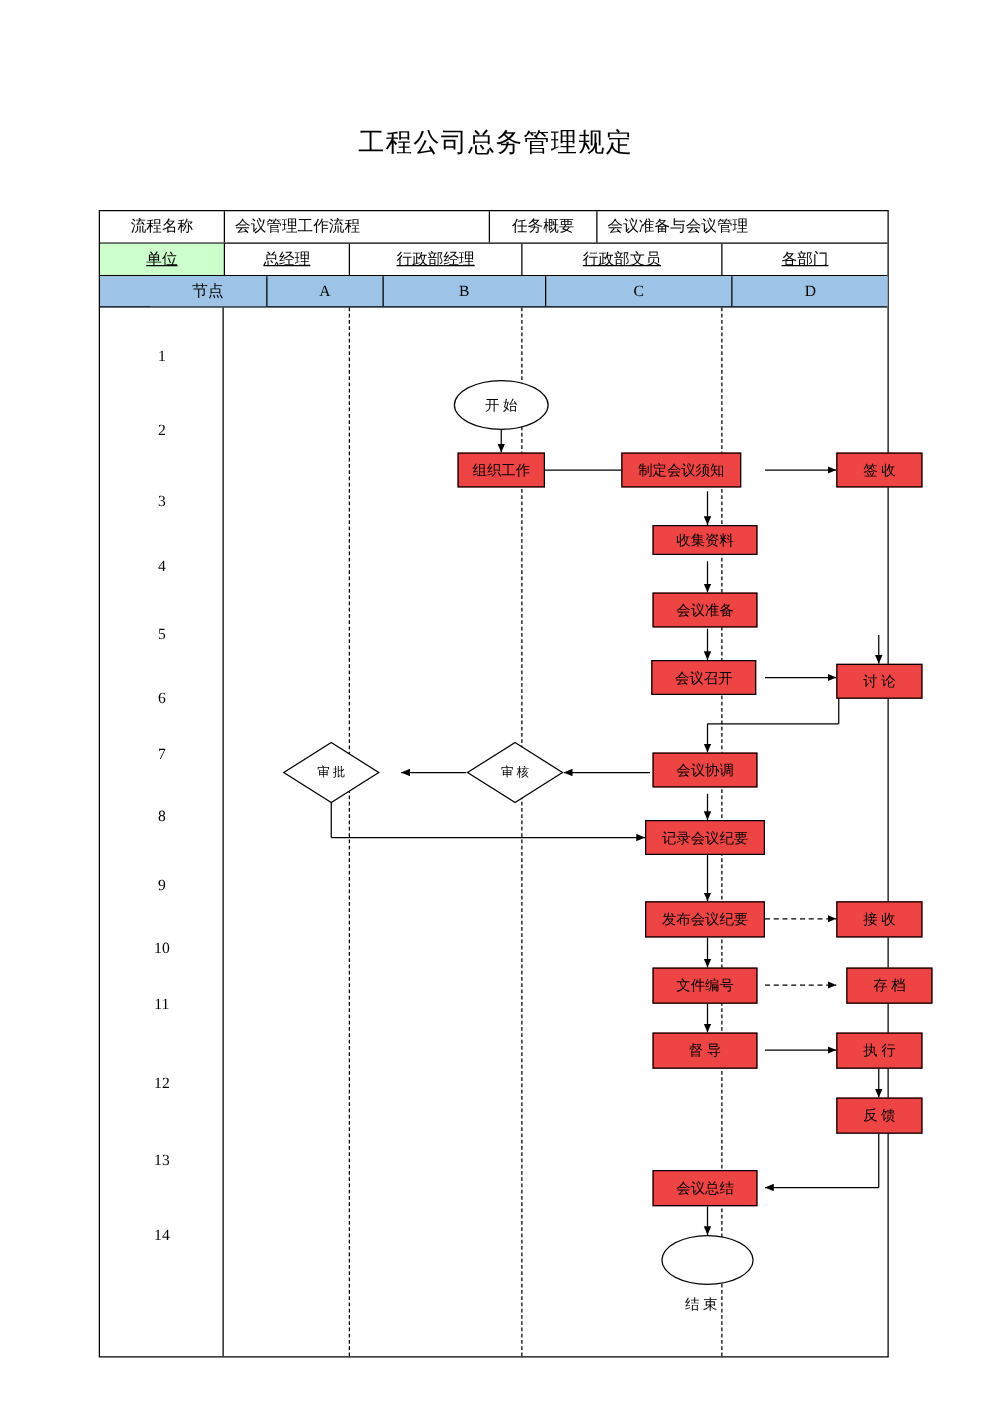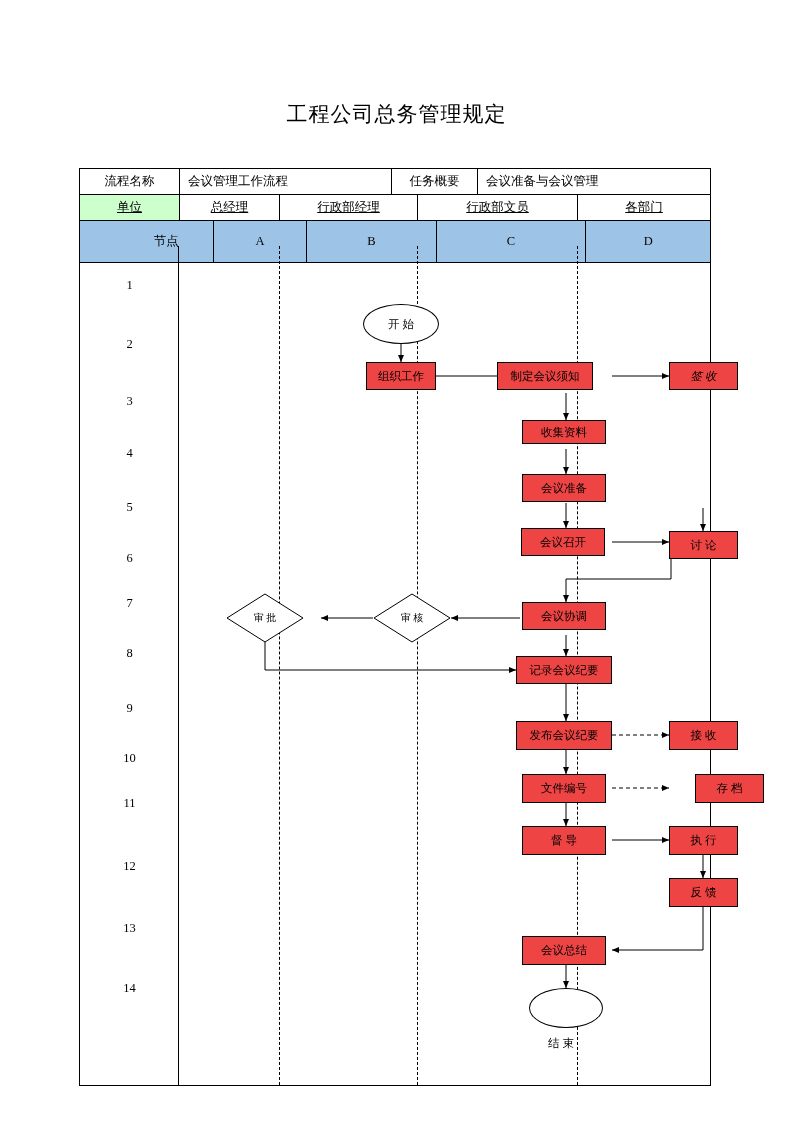--- a/index.html
+++ b/index.html
@@ -52,21 +52,21 @@
   .row-head {
     position: absolute;
     left: 0;
     width: 630px;
     box-sizing: border-box;
     display: flex;
     font-size: 12.5px;
   }
   .row1 { top: 0; height: 26px; border-bottom: 1px solid #000; }
   .row2 { top: 26px; height: 26px; border-bottom: 1px solid #000; text-decoration: underline; }
-  .row3 { top: 52px; height: 42px; border-bottom: 1px solid #000; padding-left: 40px; }
+  .row3 { top: 52px; height: 25px; border-bottom: 1px solid #000; padding-left: 40px; }
 
   .cell {
     display: flex;
     align-items: center;
     justify-content: center;
     box-sizing: border-box;
     height: 100%;
     overflow: hidden;
     white-space: nowrap;
   }
@@ -292,21 +292,21 @@
             <line x1="433" y1="542" x2="490" y2="542" marker-end="url(#ah)"></line>
           </g>
         </svg>
 
         <div class="ellipse" style="left:184px; top:58px; width:76px; height:40px;">开  始</div>
 
         <div class="box" style="left:187px; top:116px; width:70px; height:28px;">组织工作</div>
 
         <div class="box" style="left:318px; top:116px; width:96px; height:28px;">制定会议须知</div>
 
-        <div class="box" style="left:490px; top:116px; width:69px; height:28px;font-style:italic;">签  收</div>
+        <div class="box" style="left:490px; top:116px; width:69px; height:28px;">签  收</div>
 
         <div class="box" style="left:343px; top:174px; width:84px; height:24px;">收集资料</div>
 
         <div class="box" style="left:343px; top:228px; width:84px; height:28px;">会议准备</div>
 
         <div class="box" style="left:342px; top:282px; width:84px; height:28px;">会议召开</div>
 
         <div class="box" style="left:490px; top:285px; width:69px; height:28px;">讨  论</div>
 
         <div class="box" style="left:343px; top:356px; width:84px; height:28px;">会议协调</div>
@@ -326,21 +326,21 @@
         </div>
 
         <div class="box" style="left:337px; top:410px; width:96px; height:28px;">记录会议纪要</div>
 
         <div class="box" style="left:337px; top:475px; width:96px; height:29px;">发布会议纪要</div>
 
         <div class="box" style="left:490px; top:475px; width:69px; height:29px;">接  收</div>
 
         <div class="box" style="left:343px; top:528px; width:84px; height:29px;">文件编号</div>
 
-        <div class="box" style="left:516px; top:528px; width:69px; height:29px;">存  档</div>
+        <div class="box" style="left:498px; top:528px; width:69px; height:29px;">存  档</div>
 
         <div class="box" style="left:343px; top:580px; width:84px; height:29px;">督  导</div>
 
         <div class="box" style="left:490px; top:580px; width:69px; height:29px;">执  行</div>
 
         <div class="box" style="left:490px; top:632px; width:69px; height:29px;">反  馈</div>
 
         <div class="box" style="left:343px; top:690px; width:84px; height:29px;">会议总结</div>
 
         <div class="ellipse" style="left:350px; top:742px; width:74px; height:40px;"></div>

